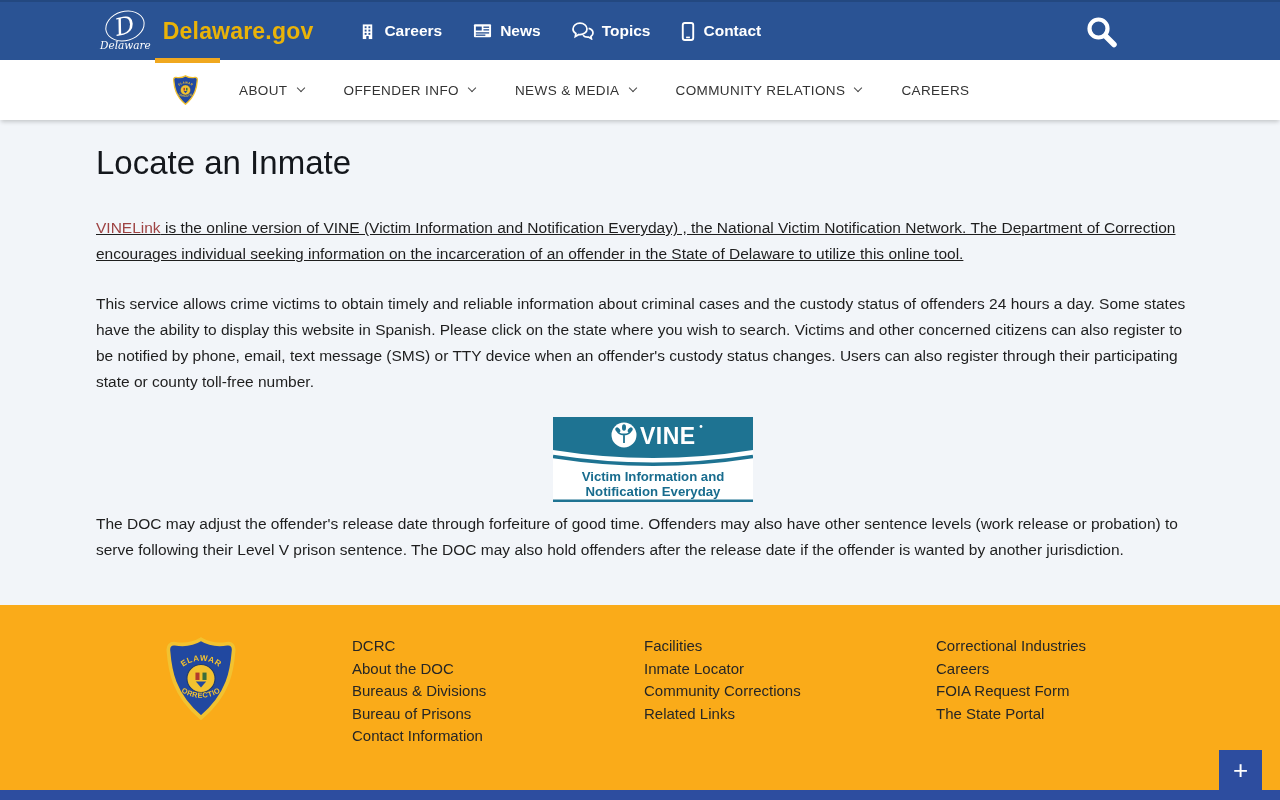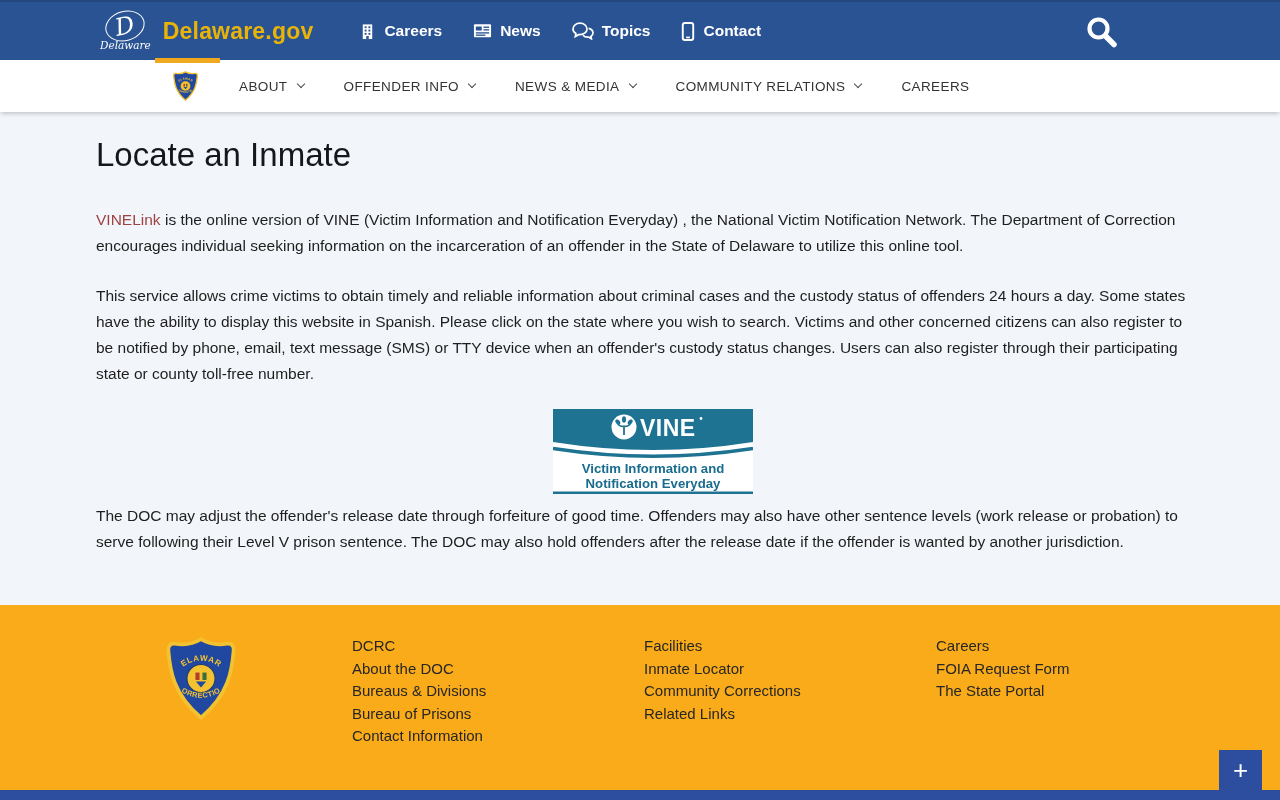--- a/index.html
+++ b/index.html
@@ -18,34 +18,34 @@
                transform:rotate(4deg); line-height:1; }
   .logo-caption { font-family:"DejaVu Serif", serif; font-style:italic; font-size:10.5px; color:#fff; margin-top:-2px; }
   .site-name { font-size:23px; font-weight:bold; color:#eab308; margin-left:12px; letter-spacing:.2px; text-decoration:none; }
   .topnav { display:flex; align-items:center; margin-left:46px; gap:31px; }
   .topnav a { display:flex; align-items:center; gap:8px; color:#fff; font-weight:bold;
               font-size:15.5px; text-decoration:none; }
   .search-btn { position:absolute; left:1083px; top:13px; width:38px; height:36px; background:none;
                 border:none; cursor:pointer; }
 
   
-  .agency-nav { position:relative; height:52px; background:#fff; display:flex; align-items:center;
+  .agency-nav { position:relative; height:60px; background:#fff; display:flex; align-items:center;
                 box-shadow:0 3px 4px -1px rgba(0,0,0,.18); }
   .active-indicator { position:absolute; top:-2px; left:155px; width:65px; height:5px; background:#F0A81F; }
   .home-badge { margin-left:172px; display:flex; align-items:center; }
   .agency-nav .nav-link { display:flex; align-items:center; margin-left:40px; font-size:13.5px;
                           color:#333; text-decoration:none; letter-spacing:.4px; }
   .caret { width:6px; height:6px; border-right:1.5px solid #4a4a4a; border-bottom:1.5px solid #4a4a4a;
            transform:rotate(45deg); display:inline-block; margin-left:10px; margin-bottom:4px; }
 
   
   main { padding:0 85px 0 96px; }
   h1 { font-size:33px; font-weight:400; color:#14171C; margin:23px 0 32px; line-height:40px; }
   main p { font-size:15.5px; line-height:26px; color:#1E1E1E; }
-  .p1 { margin:8px 0 24px; }
+  .p1 { margin:8px 0 24px;text-decoration:underline; }
   .p2 { margin:0; }
   .vinelink { color:#9E4343; text-decoration:none; }
   .vine-wrap { display:flex; justify-content:center; margin:22px 0 9px; }
   .vine-wrap svg { display:block; margin-left:14px; }
 
   
   footer { position:absolute; top:605px; left:0; width:1280px; height:185px; background:#FAAB19; }
   .badge-large { position:absolute; left:164px; top:32px; }
   .fcols { position:absolute; left:352px; top:30px; display:flex; }
   .fcol { width:292px; }
@@ -236,20 +236,23 @@
               <a href="#">Community Corrections</a>
             </li>
           <li>
               <a href="#">Related Links</a>
             </li>
         </ul>
       </div>
       <div class="fcol">
         <ul>
           <li>
+              <a href="#">Correctional Industries</a>
+            </li>
+          <li>
               <a href="#">Careers</a>
             </li>
           <li>
               <a href="#">FOIA Request Form</a>
             </li>
           <li>
               <a href="#">The State Portal</a>
             </li>
         </ul>
       </div>

